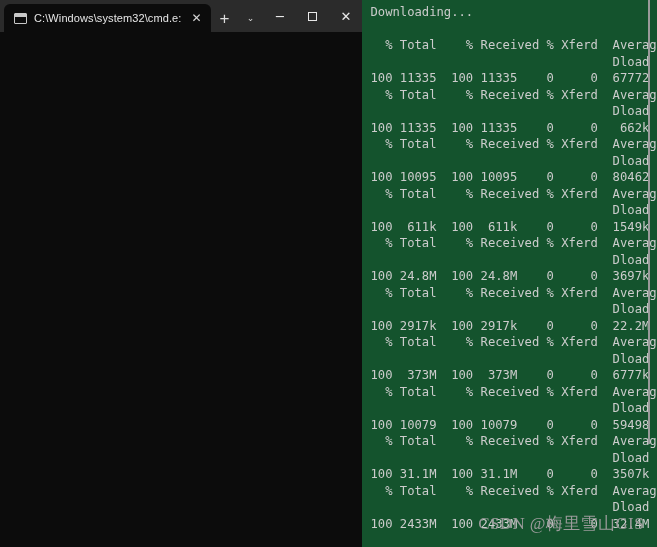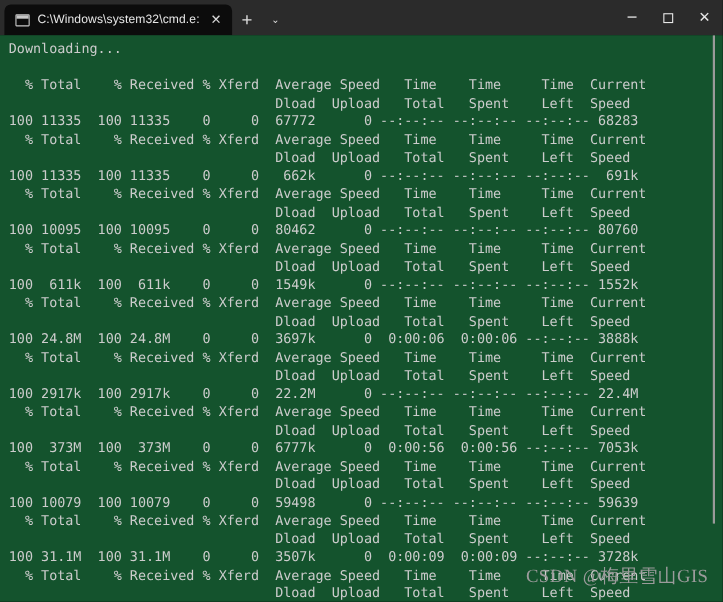--- a/index.html
+++ b/index.html
@@ -1,21 +1,21 @@
 <!DOCTYPE html>
 <html><head>
 <meta charset="utf-8">
 <style>
   html,body{margin:0;padding:0;}
   body{
     width:657px;height:547px;overflow:hidden;
     background:#0c0c0c;
     font-family:"DejaVu Sans Mono","Liberation Mono",monospace;
   }
-  .window{width:657px;height:547px;position:relative;display:flex;flex-direction:column;background:#0c0c0c;}
+  .window{width:657px;height:547px;position:relative;display:flex;flex-direction:row;background:#0c0c0c;}
 
   
   .titlebar{
     height:32px;min-height:32px;background:#2b2b2b;
     display:flex;align-items:flex-end;position:relative;
     font-family:"Liberation Sans",sans-serif;
   }
   .tabstrip{display:flex;align-items:flex-end;height:32px;padding-left:4px;}
   .tab{
     height:28px;border-radius:6px 6px 0 0;background:#0c0c0c;

